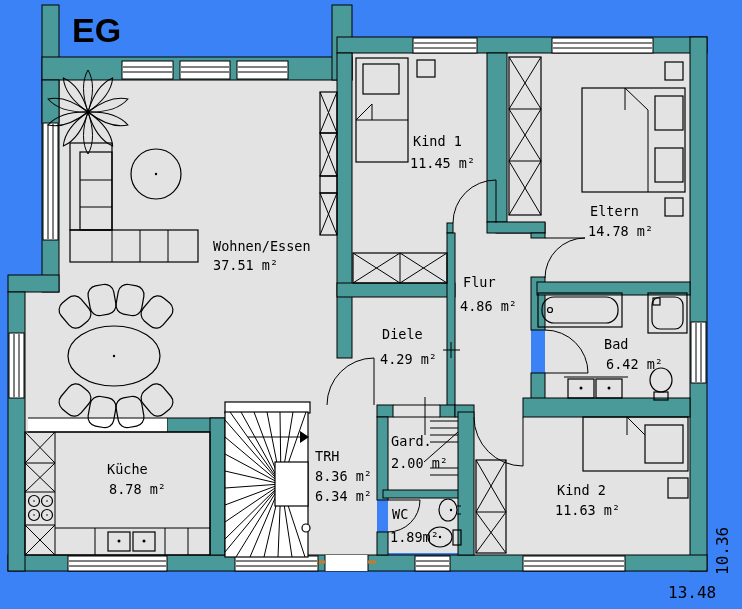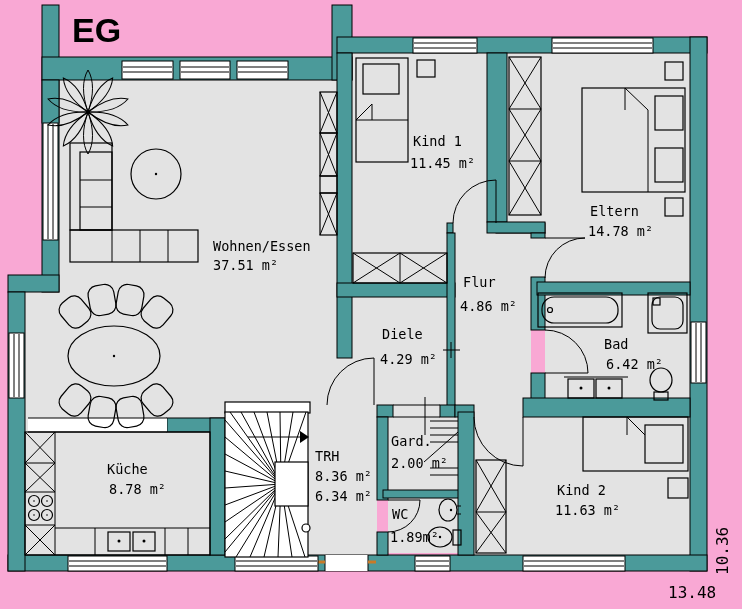--- a/index.html
+++ b/index.html
@@ -1,16 +1,16 @@
 <!DOCTYPE html>
 <html><head>
 <meta charset="utf-8">
 <style>
   html,body{margin:0;padding:0;background:#fff;}
-  .stage{position:relative;width:742px;height:609px;background:#f9a8d4;overflow:hidden;}
+  .stage{position:relative;width:742px;height:609px;background:#3b82f6;overflow:hidden;}
   svg{display:block;}
   .wall{fill:#4b9a9a;stroke:#000;stroke-width:1;}
   .floor{fill:#e3e3e3;}
   .win{fill:#fff;stroke:#000;stroke-width:1;}
   .thin{stroke:#000;stroke-width:1;fill:none;}
   .furn{fill:none;stroke:#000;stroke-width:1.2;}
   .furnw{fill:#fff;stroke:#000;stroke-width:1.2;}
   .door{fill:none;stroke:#000;stroke-width:1;}
   .lbl{font-family:"DejaVu Sans Mono",monospace;font-size:13.5px;fill:#000;}
   .title{font-family:"Liberation Sans",sans-serif;font-size:34px;font-weight:bold;fill:#000;}

